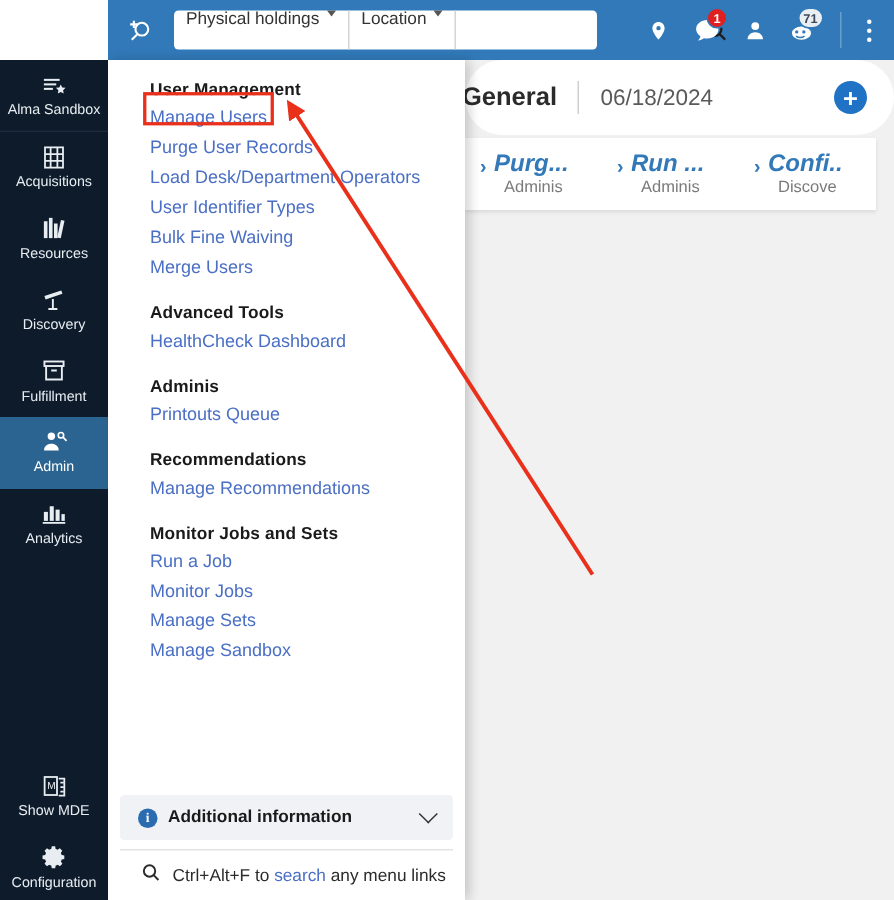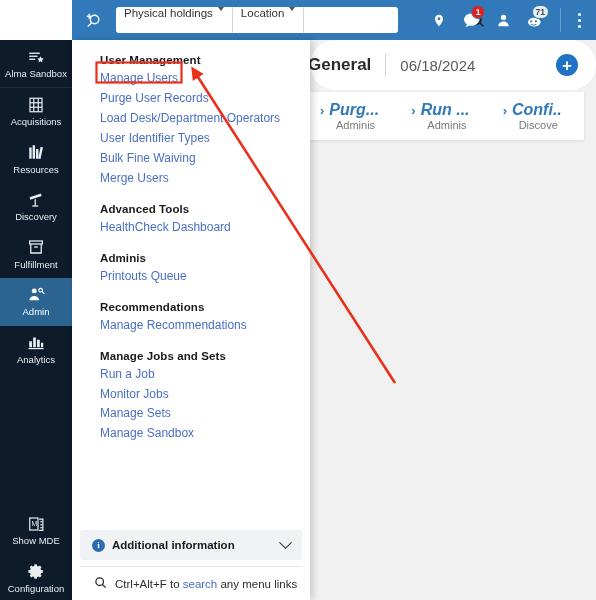--- a/index.html
+++ b/index.html
@@ -368,21 +368,21 @@
         </div>
         <div class="m-group">
           <div class="m-head">Adminis</div>
           <div class="m-link">Printouts Queue</div>
         </div>
         <div class="m-group">
           <div class="m-head">Recommendations</div>
           <div class="m-link">Manage Recommendations</div>
         </div>
         <div class="m-group">
-          <div class="m-head">Manage Jobs and Sets</div>
+          <div class="m-head">Monitor Jobs and Sets</div>
           <div class="m-link">Run a Job</div>
           <div class="m-link">Monitor Jobs</div>
           <div class="m-link">Manage Sets</div>
           <div class="m-link">Manage Sandbox</div>
         </div>
       </div>
 
     <div class="addinfo">
       <span class="info-i">i</span>
       <span class="addinfo-label">Additional information</span>

